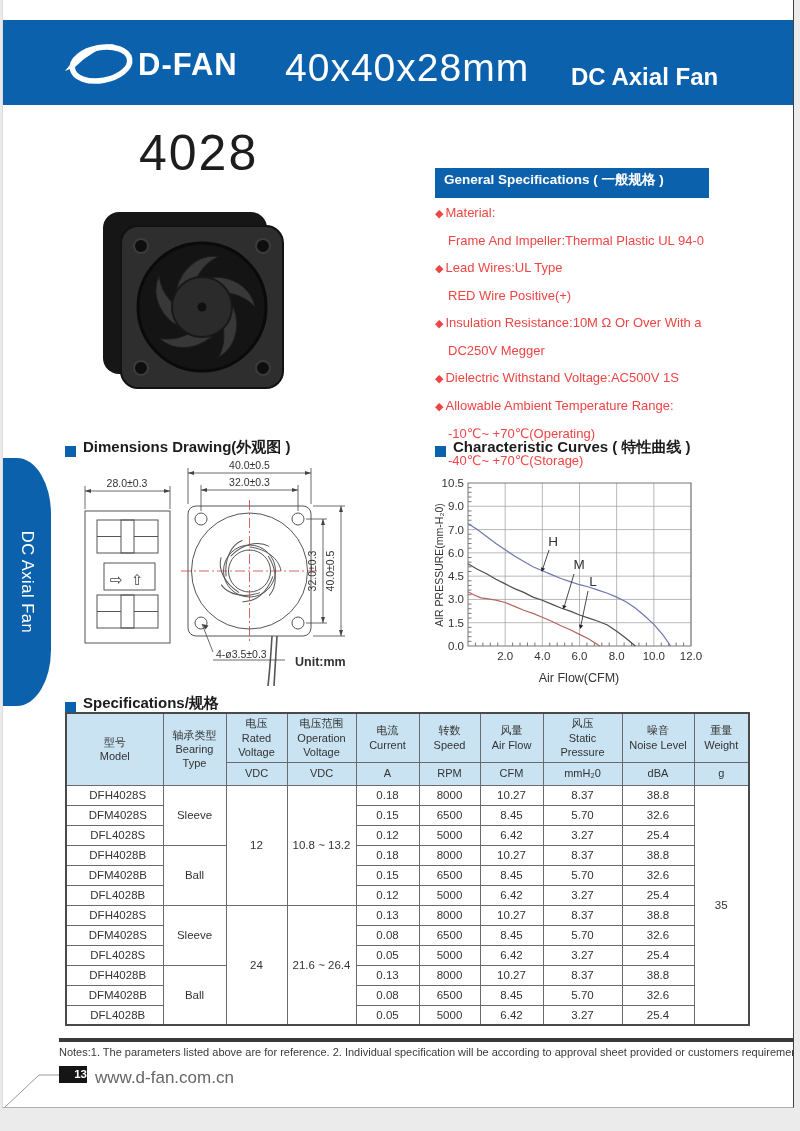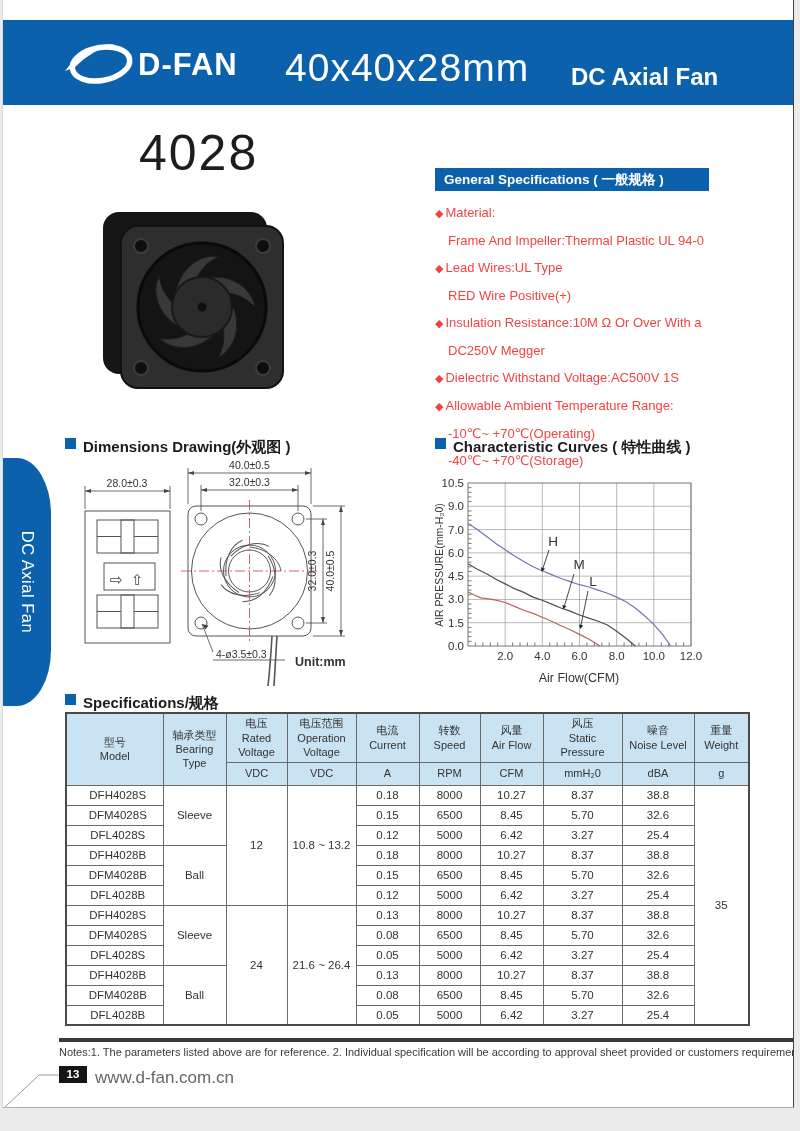--- a/index.html
+++ b/index.html
@@ -10,43 +10,43 @@
   .page{position:absolute;left:2px;top:0;width:792px;height:1108px;background:#fff;
         border-right:1px solid #404040;border-bottom:1px solid #b0b0b0;border-left:1px solid #dcdcdc;overflow:hidden}
   .header-bar{left:0;top:20px;width:100%;height:85px;background:var(--blue)}
   .hdr-title{left:282px;top:26px;font-size:39px;color:#fff;letter-spacing:1px}
   .hdr-sub{left:568px;top:43px;font-size:24px;font-weight:700;color:#fff}
   .model-title{left:136px;top:124px;font-size:50px;color:#1d1d1d;letter-spacing:2px}
   .side-tab{left:0;top:458px;width:48px;height:248px;background:var(--blue);
             border-radius:0 34px 34px 0 / 0 56px 56px 0}
   .side-tab span{position:absolute;top:50%;left:50%;transform:translate(-50%,-50%) rotate(90deg);
             white-space:nowrap;color:#fff;font-size:16.5px;letter-spacing:.5px}
-  .gs-bar{left:432px;top:168px;width:274px;height:23px;background:var(--blue);color:#fff;
+  .gs-bar{left:432px;top:168px;width:274px;height:30px;background:var(--blue);color:#fff;
           font-size:13.5px;line-height:23px;padding-left:9px;font-weight:600}
   .gs-list{left:432px;top:199px;width:330px;font-size:13px;line-height:27px;color:#ef4444}
   .gs-line{white-space:nowrap}
   .gs-line.c{padding-left:13px}
   .gs-line .diamond{font-size:11px;margin-right:2px}
-  .sec{display:flex;align-items:flex-start;gap:7px;font-size:15px;color:#1c1c1c;font-weight:600}
+  .sec{display:flex;align-items:flex-end;gap:7px;font-size:15px;color:#1c1c1c;font-weight:600}
   .sq{width:11px;height:11px;background:var(--blue);flex:0 0 auto}
   .sec-dims{left:62px;top:438px}
   .sec-curves{left:432px;top:438px}
   .sec-table{left:62px;top:694px}
   table.spec{left:62px;top:712px;border-collapse:collapse;table-layout:fixed;width:683px;
              border:2px solid #4a4a4a;font-size:11.5px;color:#333}
   table.spec th,table.spec td{border:1px solid #6a6a6a;text-align:center;padding:0 2px}
   table.spec thead th{background:var(--thbg);font-weight:400;font-size:11px;line-height:1.3}
   table.spec thead tr.r1 th{height:49px}
   table.spec thead tr.r2 th{height:23px}
   table.spec td{height:20px}
   table.spec td.model{text-align:center;padding-left:8px}
   .notes{left:56px;top:1046px;width:737px;font-size:11px;color:#3a3a3a;white-space:nowrap}
   .foot-bar{left:56px;top:1038px;width:737px;height:4px;background:#3a3a3a}
   .page-num{left:56px;top:1066px;width:28px;height:17px;background:#151515;color:#fff;
-            font-size:11.5px;font-weight:700;text-align:center;line-height:17px}
+            font-size:11.5px;font-weight:700;text-align:right;line-height:17px}
   .website{left:92px;top:1068px;font-size:17px;color:#666}
   svg text{font-family:"Liberation Sans","DejaVu Sans",sans-serif}
   .grid{stroke:#9a9a9a;stroke-width:.7}
   .tick{stroke:#555;stroke-width:.8}
   .plotborder{fill:none;stroke:#777;stroke-width:1}
   .ticklabel{font-size:11.5px;fill:#333}
 </style>
 </head>
 <body>
 

